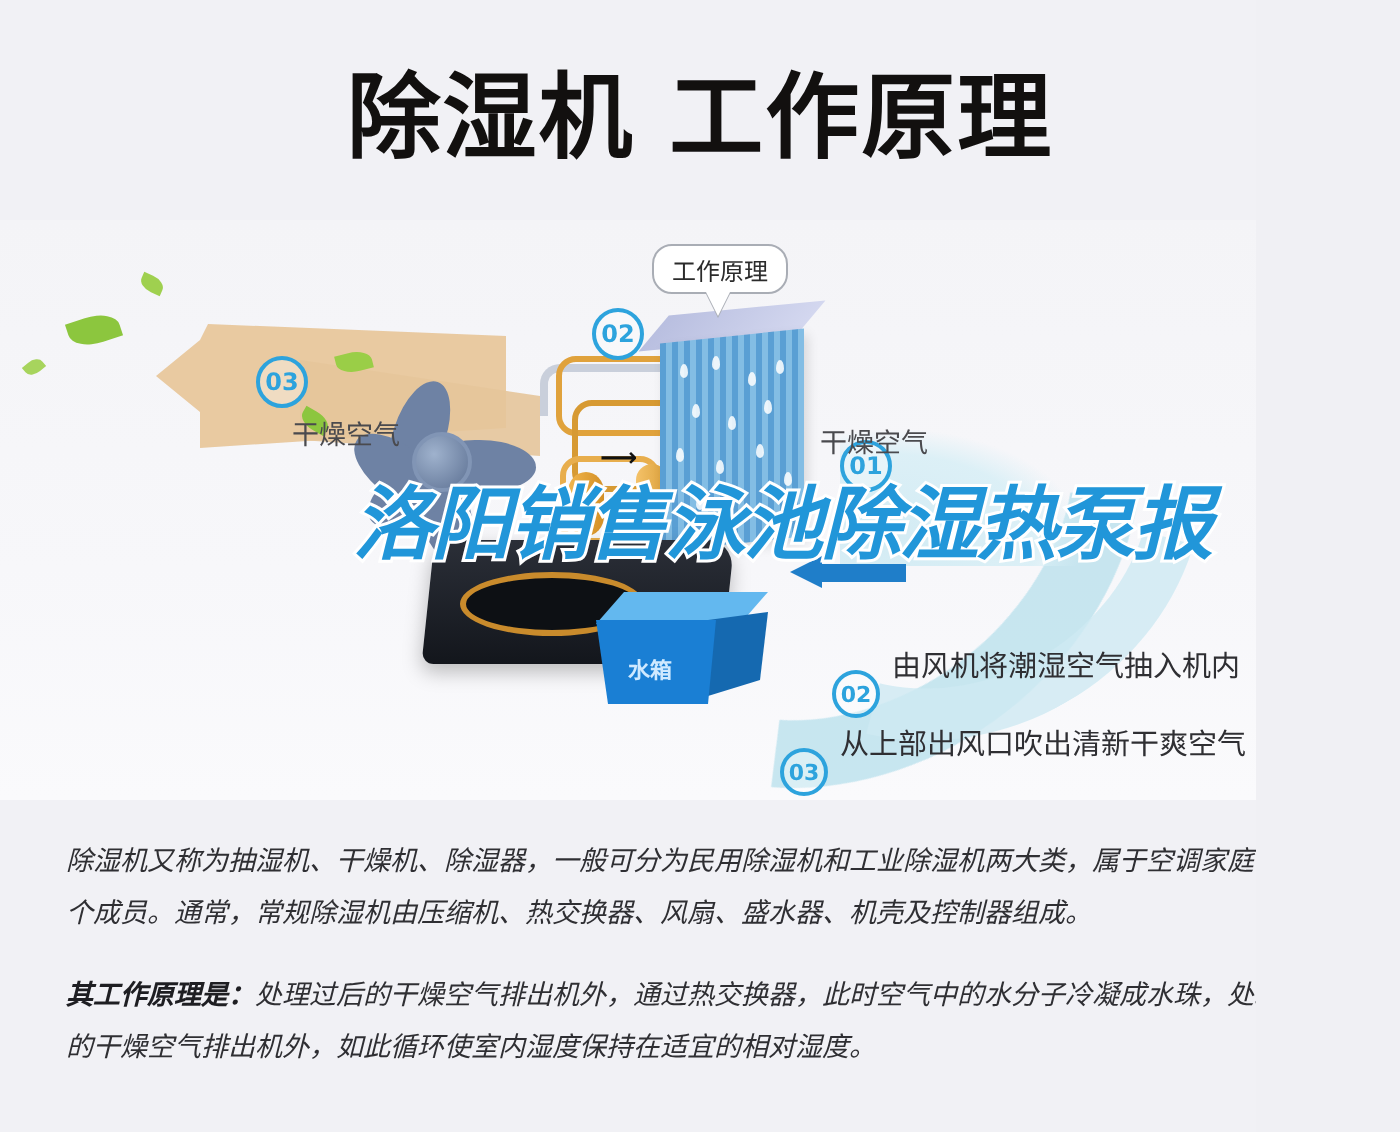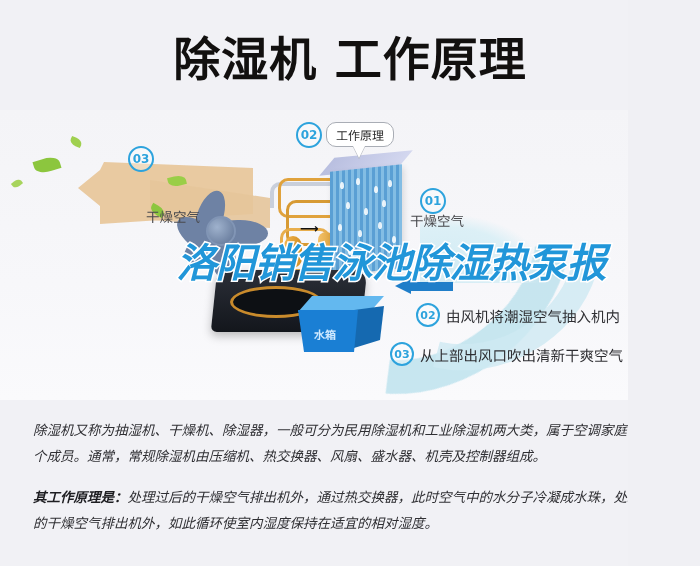--- a/index.html
+++ b/index.html
@@ -146,20 +146,21 @@
   .tank-label{position:absolute;left:16px;top:30px;color:#cfe9ff;font-size:11px;font-weight:bold;}
 
   
   .badge{
     position:absolute;width:22px;height:22px;border-radius:50%;
     border:2px solid #2da3dd;color:#2da3dd;
     font-size:12px;font-weight:bold;
     display:flex;align-items:center;justify-content:center;
     background:rgba(255,255,255,.35);
     font-family:"DejaVu Sans","Liberation Sans",sans-serif;
+    margin-top:32px;
   }
   .badge.n03-left{left:128px;top:36px;}
   .badge.n02{left:296px;top:12px;}
   .badge.n01{left:420px;top:78px;}
   .badge.inline{position:relative;left:0;top:0;display:inline-flex;vertical-align:-5px;margin-right:6px;
     width:20px;height:20px;font-size:11px;}
 
   
   .callout{
     position:absolute;left:326px;top:12px;

